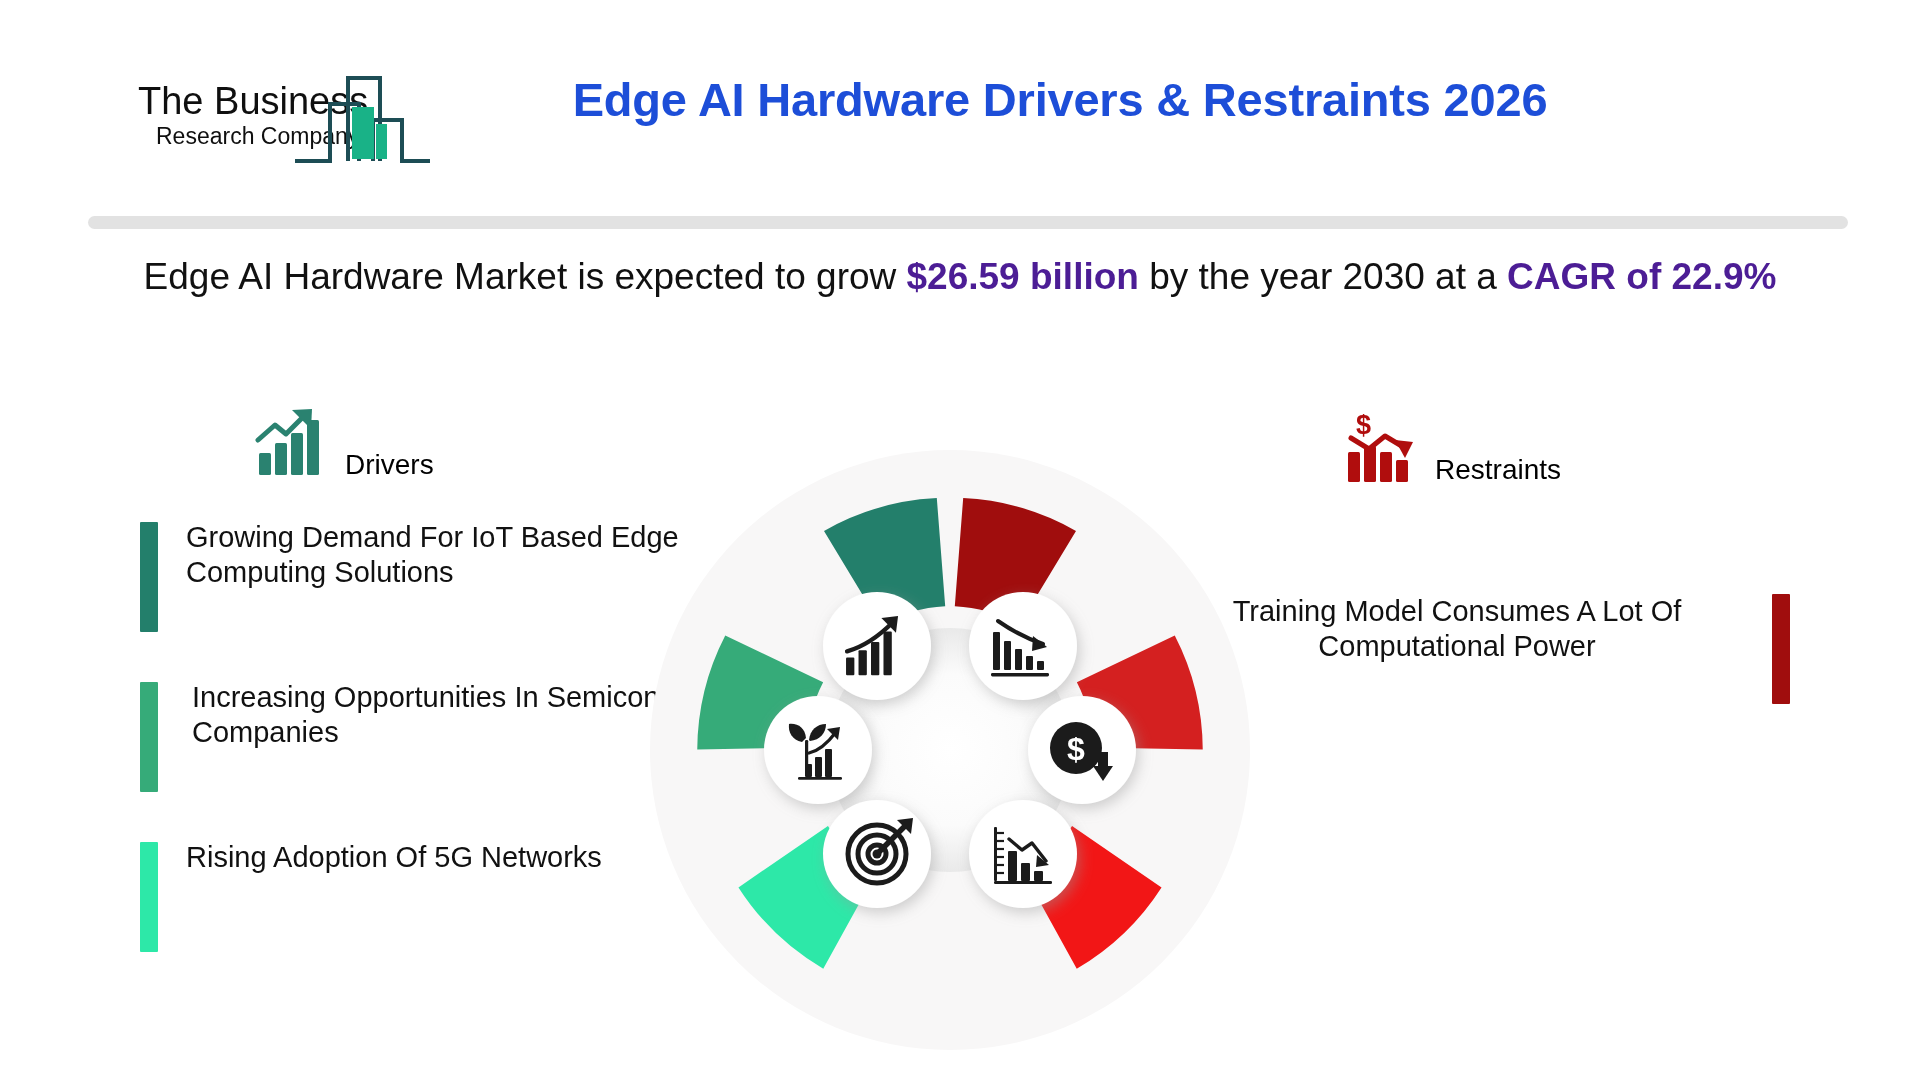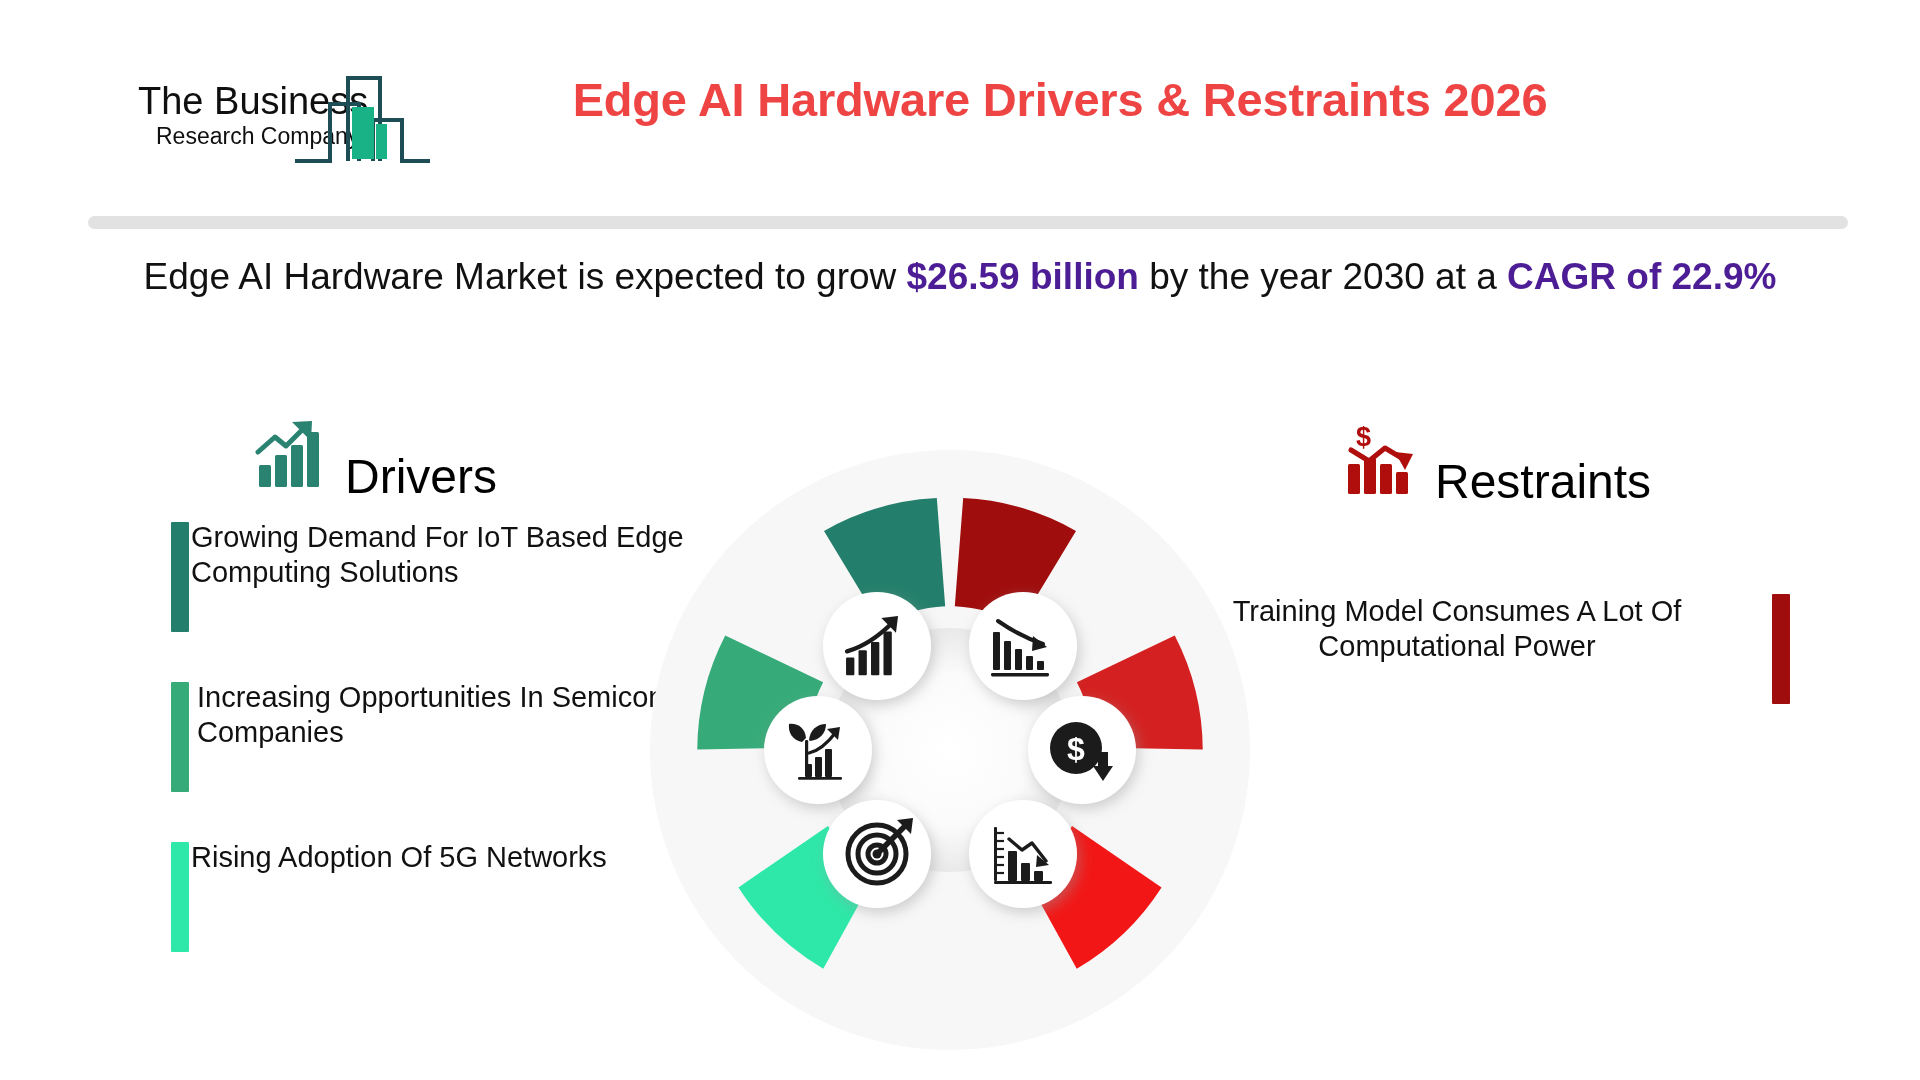--- a/index.html
+++ b/index.html
@@ -13,21 +13,21 @@
 
   
   #header { position: absolute; left: 0; top: 0; width: 1920px; height: 200px; }
 
   #logo { position: absolute; left: 130px; top: 58px; width: 340px; height: 115px; }
   #logo svg { display: block; width: 340px; height: 115px; }
 
   #page-title {
     position: absolute; left: 500px; top: 72px; width: 1120px;
     text-align: center;
-    font-size: 47px; font-weight: 700; color: #ef4444;
+    font-size: 47px; font-weight: 700; color: #1d4ed8;
     letter-spacing: -0.2px; white-space: nowrap;
   }
 
   #divider {
     position: absolute; left: 88px; top: 216px;
     width: 1760px; height: 13px;
     background: #e2e2e2; border-radius: 7px;
   }
 
   
@@ -38,27 +38,27 @@
   }
   #subtitle .hl { color: #4c1d95; font-weight: 700; }
 
   
   .section-head {
     position: absolute; display: flex; align-items: center; gap: 16px;
   }
   #drivers-head { left: 255px; top: 405px; }
   #restraints-head { left: 1345px; top: 410px; }
   .section-head .head-label {
-    font-size: 48px; color: #000000; white-space: nowrap; margin-top: 44px;
+    font-size: 28px; color: #000000; white-space: nowrap; margin-top: 44px;
   }
   .head-icon { width: 74px; height: 72px; display: block; }
 
   
   #drivers-list { position: absolute; left: 140px; top: 512px; width: 620px; }
-  .driver-item { position: relative; min-height: 160px; padding-left: 20px; margin-left: 31px; }
+  .driver-item { position: relative; min-height: 160px; padding-left: 46px; }
   .driver-bar {
     position: absolute; left: 0; top: 10px;
     width: 18px; height: 110px; border-radius: 1px;
   }
   .driver-text {
     font-size: 29px; line-height: 1.22; color: #111111;
     padding-top: 8px;
   }
 
   

